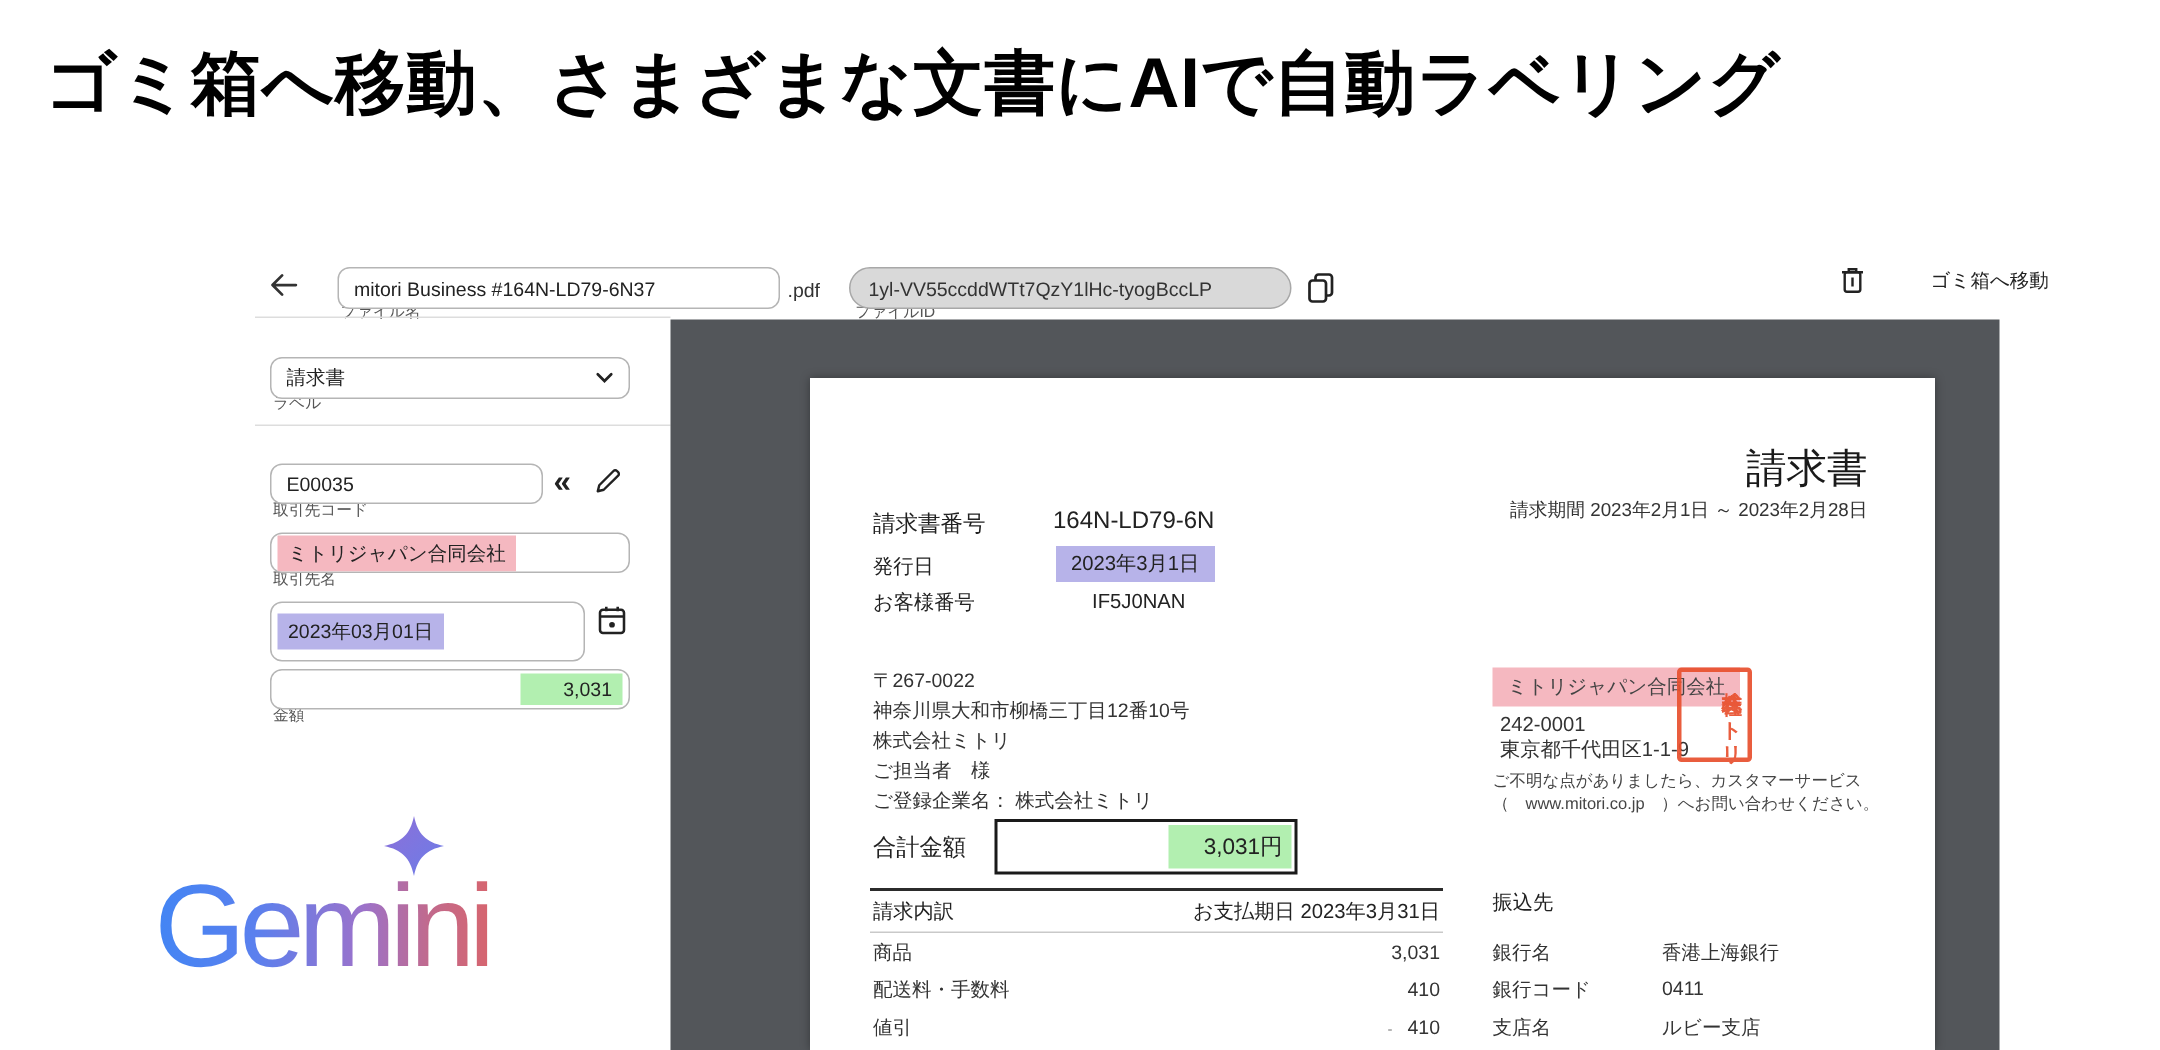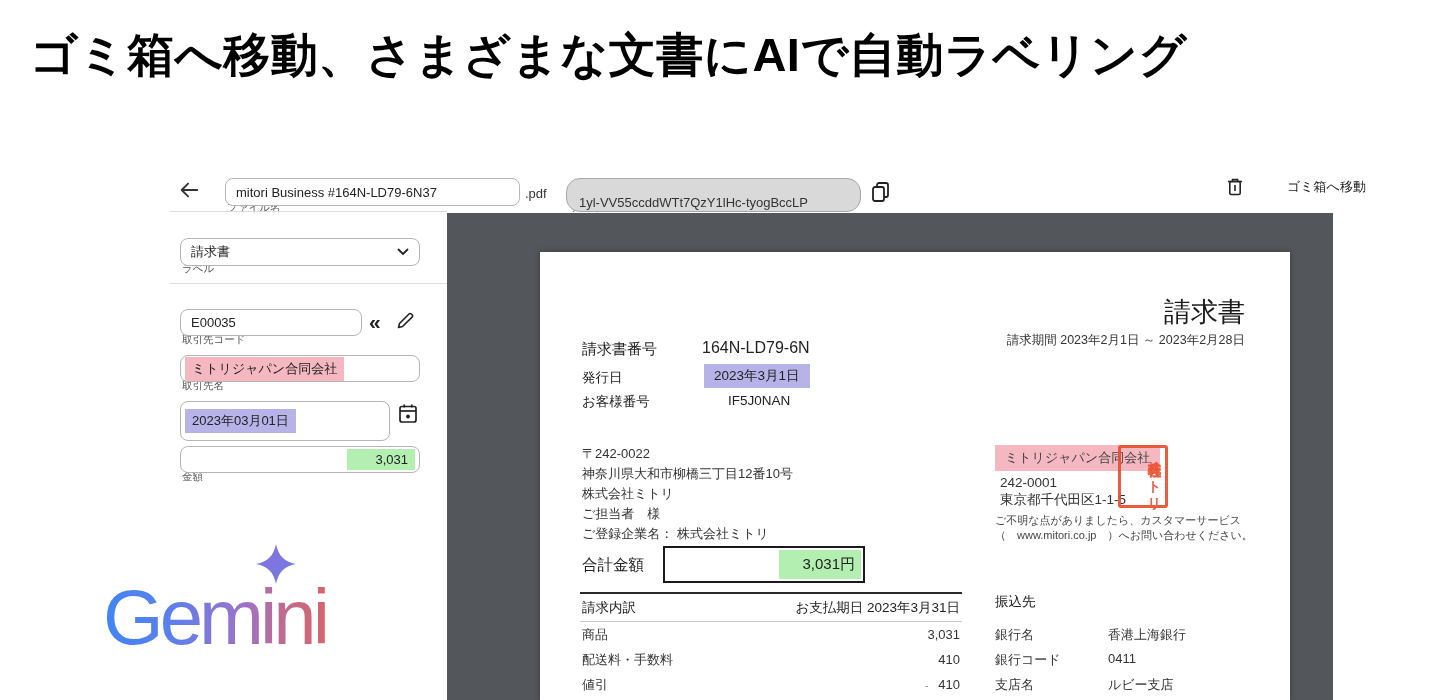--- a/index.html
+++ b/index.html
@@ -16,21 +16,21 @@
   .icon-btn { position:absolute; background:none; border:none; cursor:pointer; padding:0; line-height:0; }
   .lbl { position:absolute; font-size:10.5px; color:#555; white-space:nowrap;margin-top:35px; }
   .text-input {
     position:absolute; border:1px solid #b5b5b5; border-radius:8px; background:#fff;
     font-size:13px; color:#222; display:flex; align-items:center; padding:0 4px; overflow:hidden;
   }
   .text-input .val { white-space:nowrap; padding:2px 6px; }
   .pdf-suffix { position:absolute; font-size:13px; color:#333; }
   .fileid {
     position:absolute; border:1px solid #a8a8a8; border-radius:14px; background:#d9d9d9;
-    font-size:13px; color:#333; display:flex; align-items:flex-start; padding:16px 12px; white-space:nowrap;
+    font-size:13px; color:#333; display:flex; align-items:center; padding:2px 12px; white-space:nowrap;
   }
   .trash-btn {
     position:absolute; display:flex; align-items:center; gap:7px; background:none; border:none;
     cursor:pointer; font-size:13px; color:#222; font-family:inherit;
   }
   .divider { position:absolute; background:#ddd; height:1px; }
   
   .select-box {
     position:absolute; border:1px solid #b5b5b5; border-radius:8px; background:#fff;
     display:flex; align-items:center; justify-content:space-between; padding:0 10px;
@@ -191,30 +191,30 @@
     <div class="doc-lab" style="left:42px;top:88px;font-size:15px;">請求書番号</div>
     <div class="doc-val" style="left:162px;top:87px;font-size:16px;">164N-LD79-6N</div>
 
     <div class="doc-lab" style="left:42px;top:117px;">発行日</div>
     <div class="doc-val hl-purple" style="left:164px;top:112px;padding:3px 10px;">2023年3月1日</div>
 
     <div class="doc-lab" style="left:42px;top:141px;">お客様番号</div>
     <div class="doc-val" style="left:188px;top:141px;">IF5J0NAN</div>
 
     <div class="addr-block">
-      <div>〒242-0022</div>
+      <div>〒267-0022</div>
       <div>神奈川県大和市柳橋三丁目12番10号</div>
       <div>株式会社ミトリ</div>
       <div>ご担当者　様</div>
       <div>ご登録企業名： 株式会社ミトリ</div>
     </div>
 
     <div class="issuer-name hl-pink" style="padding:4px 10px;">ミトリジャパン合同会社</div>
     <div class="issuer-line" style="left:460px;top:223px;">242-0001</div>
-    <div class="issuer-line" style="left:460px;top:239px;">東京都千代田区1-1-5</div>
+    <div class="issuer-line" style="left:460px;top:239px;">東京都千代田区1-1-9</div>
     <div class="stamp">株式会社ミトリ</div>
     <div class="issuer-note" style="left:455px;top:261px;">ご不明な点がありましたら、カスタマーサービス</div>
     <div class="issuer-note" style="left:455px;top:276px;">（　www.mitori.co.jp　）へお問い合わせください。</div>
 
     <div class="total-label">合計金額</div>
     <div class="total-box">
       <div class="total-green">3,031円</div>
     </div>
 
     <div class="rule-thick"></div>

